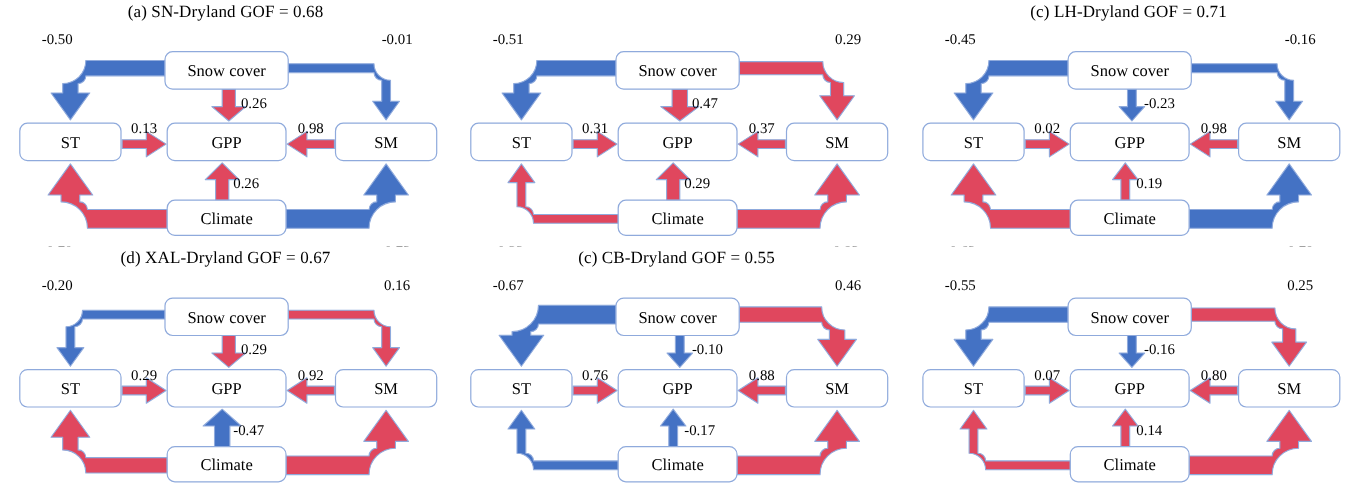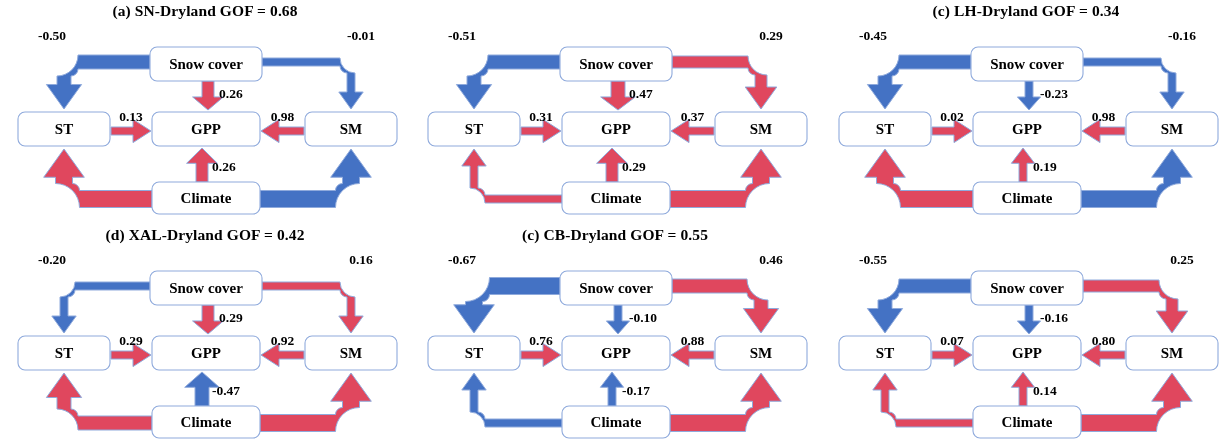--- a/index.html
+++ b/index.html
@@ -11,21 +11,20 @@
     width: 1231px;
     height: 448px;
     font-family: "Liberation Serif", "DejaVu Serif", serif;
     color: #000000;
     overflow: hidden;
   }
   #figure {
     position: relative;
     width: 1231px;
     height: 448px;
-    font-weight: bold;
   }
   .panel {
     position: absolute;
     width: 410px;
     height: 224px;
   }
   .panel-title {
     position: absolute;
     top: 2px;
     left: 0;
@@ -136,21 +135,21 @@
           <rect class="node-box" x="305" y="112" width="92" height="34" rx="7" ry="7"></rect>
           <text class="node-label" x="351" y="134.2" text-anchor="middle">SM</text>
         </g>
         <g>
           <rect class="node-box" x="152" y="182" width="108" height="32" rx="7" ry="7"></rect>
           <text class="node-label" x="206" y="203.2" text-anchor="middle">Climate</text>
         </g>
       </svg>
     </div>
     <div class="panel" style="left:821px;top:0px;">
-      <div class="panel-title">(c) LH-Dryland  GOF = 0.34</div>
+      <div class="panel-title">(c) LH-Dryland  GOF = 0.71</div>
       <svg class="panel-svg" width="410" height="224" viewBox="0 0 410 224">
         <path d="M 150.00,55.00 L 78.00,55.00 A 21 21 0 0 1 57.00,76.00 L 57.00,84.50 L 46.40,84.50 L 64.00,109.00 L 81.60,84.50 L 71.00,84.50 L 71.00,76.00 A 7 7 0 0 0 78.00,69.00 L 150.00,69.00 Z" fill="#4472C4" stroke="#8FAADC" stroke-width="1" stroke-linejoin="round"></path>
         <text class="coef-label" x="52" y="40" text-anchor="middle">-0.45</text>
         <path d="M 262.00,58.00 L 340.00,58.00 A 15 15 0 0 0 355.00,73.00 L 355.00,92.00 L 363.20,92.00 L 351.00,109.00 L 338.80,92.00 L 347.00,92.00 L 347.00,73.00 A 7 7 0 0 1 340.00,66.00 L 262.00,66.00 Z" fill="#4472C4" stroke="#8FAADC" stroke-width="1" stroke-linejoin="round"></path>
         <text class="coef-label" x="361" y="40" text-anchor="middle">-0.16</text>
         <polygon points="204.00,81.00 204.00,96.95 196.40,96.95 208.00,110.00 219.60,96.95 212.00,96.95 212.00,81.00" fill="#4472C4" stroke="#8FAADC" stroke-width="1" stroke-linejoin="round"></polygon>
         <text class="coef-label" x="219" y="98" text-anchor="start">-0.23</text>
         <polygon points="111.00,135.00 133.00,135.00 133.00,142.60 151.00,131.00 133.00,119.40 133.00,127.00 111.00,127.00" fill="#E0475E" stroke="#8FAADC" stroke-width="1" stroke-linejoin="round"></polygon>
         <text class="coef-label" x="131" y="121" text-anchor="middle">0.02</text>
         <polygon points="304.00,127.00 279.00,127.00 279.00,119.40 261.00,131.00 279.00,142.60 279.00,135.00 304.00,135.00" fill="#E0475E" stroke="#8FAADC" stroke-width="1" stroke-linejoin="round"></polygon>
@@ -177,21 +176,21 @@
           <rect class="node-box" x="305" y="112" width="92" height="34" rx="7" ry="7"></rect>
           <text class="node-label" x="351" y="134.2" text-anchor="middle">SM</text>
         </g>
         <g>
           <rect class="node-box" x="152" y="182" width="108" height="32" rx="7" ry="7"></rect>
           <text class="node-label" x="206" y="203.2" text-anchor="middle">Climate</text>
         </g>
       </svg>
     </div>
     <div class="panel" style="left:0px;top:224px;">
-      <div class="panel-title">(d) XAL-Dryland  GOF = 0.42</div>
+      <div class="panel-title">(d) XAL-Dryland  GOF = 0.67</div>
       <svg class="panel-svg" width="410" height="224" viewBox="0 0 410 224">
         <path d="M 150.00,58.00 L 75.00,58.00 A 15 15 0 0 1 60.00,73.00 L 60.00,92.00 L 51.80,92.00 L 64.00,109.00 L 76.20,92.00 L 68.00,92.00 L 68.00,73.00 A 7 7 0 0 0 75.00,66.00 L 150.00,66.00 Z" fill="#4472C4" stroke="#8FAADC" stroke-width="1" stroke-linejoin="round"></path>
         <text class="coef-label" x="52" y="40" text-anchor="middle">-0.20</text>
         <path d="M 262.00,58.00 L 340.00,58.00 A 15 15 0 0 0 355.00,73.00 L 355.00,92.00 L 363.20,92.00 L 351.00,109.00 L 338.80,92.00 L 347.00,92.00 L 347.00,73.00 A 7 7 0 0 1 340.00,66.00 L 262.00,66.00 Z" fill="#E0475E" stroke="#8FAADC" stroke-width="1" stroke-linejoin="round"></path>
         <text class="coef-label" x="361" y="40" text-anchor="middle">0.16</text>
         <polygon points="202.00,81.00 202.00,96.95 192.60,96.95 208.00,110.00 223.40,96.95 214.00,96.95 214.00,81.00" fill="#E0475E" stroke="#8FAADC" stroke-width="1" stroke-linejoin="round"></polygon>
         <text class="coef-label" x="219" y="98" text-anchor="start">0.29</text>
         <polygon points="111.00,135.00 133.00,135.00 133.00,142.60 151.00,131.00 133.00,119.40 133.00,127.00 111.00,127.00" fill="#E0475E" stroke="#8FAADC" stroke-width="1" stroke-linejoin="round"></polygon>
         <text class="coef-label" x="131" y="121" text-anchor="middle">0.29</text>
         <polygon points="304.00,127.00 279.00,127.00 279.00,119.40 261.00,131.00 279.00,142.60 279.00,135.00 304.00,135.00" fill="#E0475E" stroke="#8FAADC" stroke-width="1" stroke-linejoin="round"></polygon>

